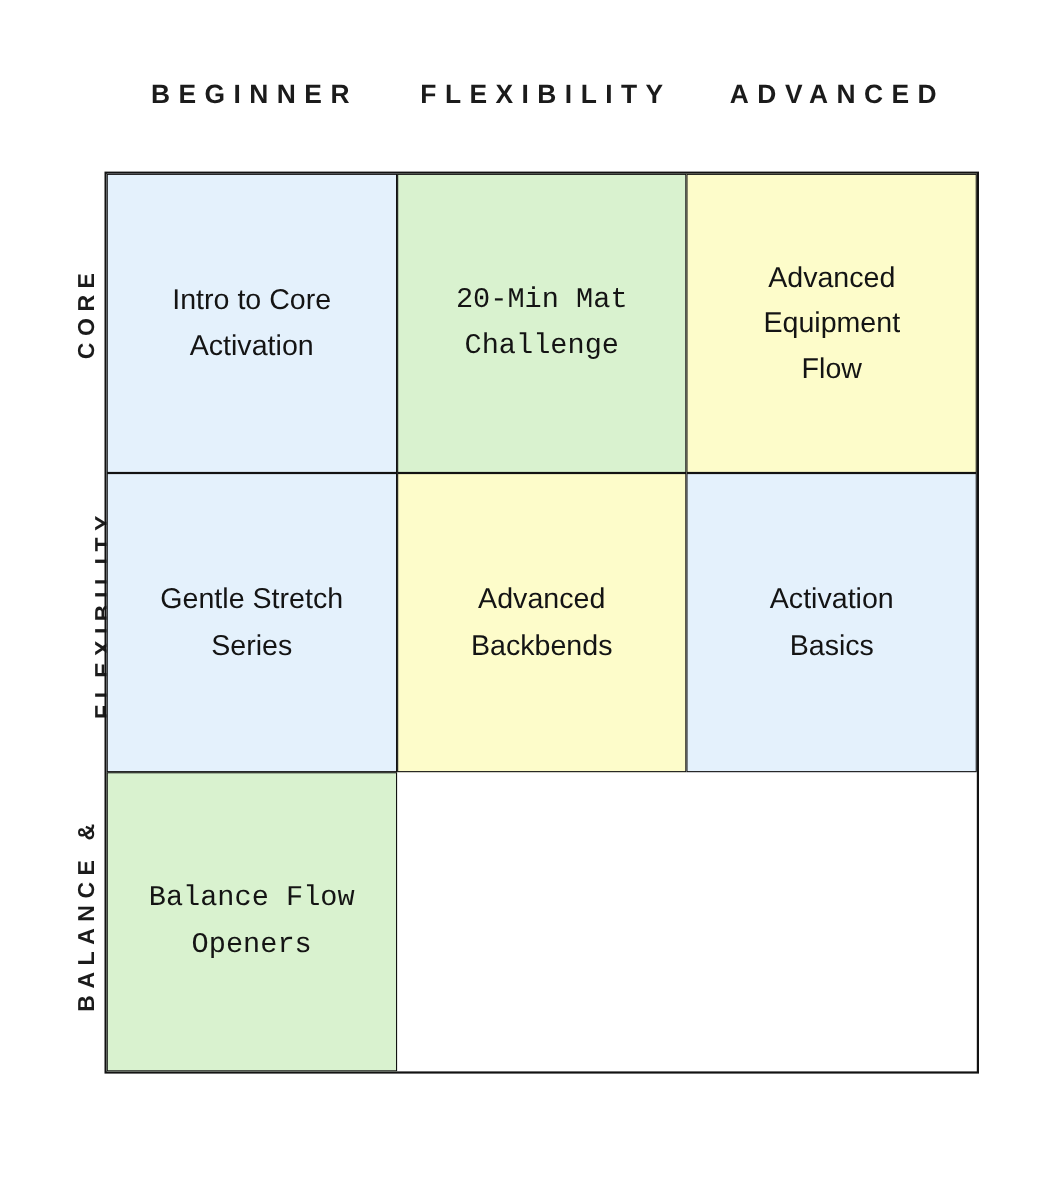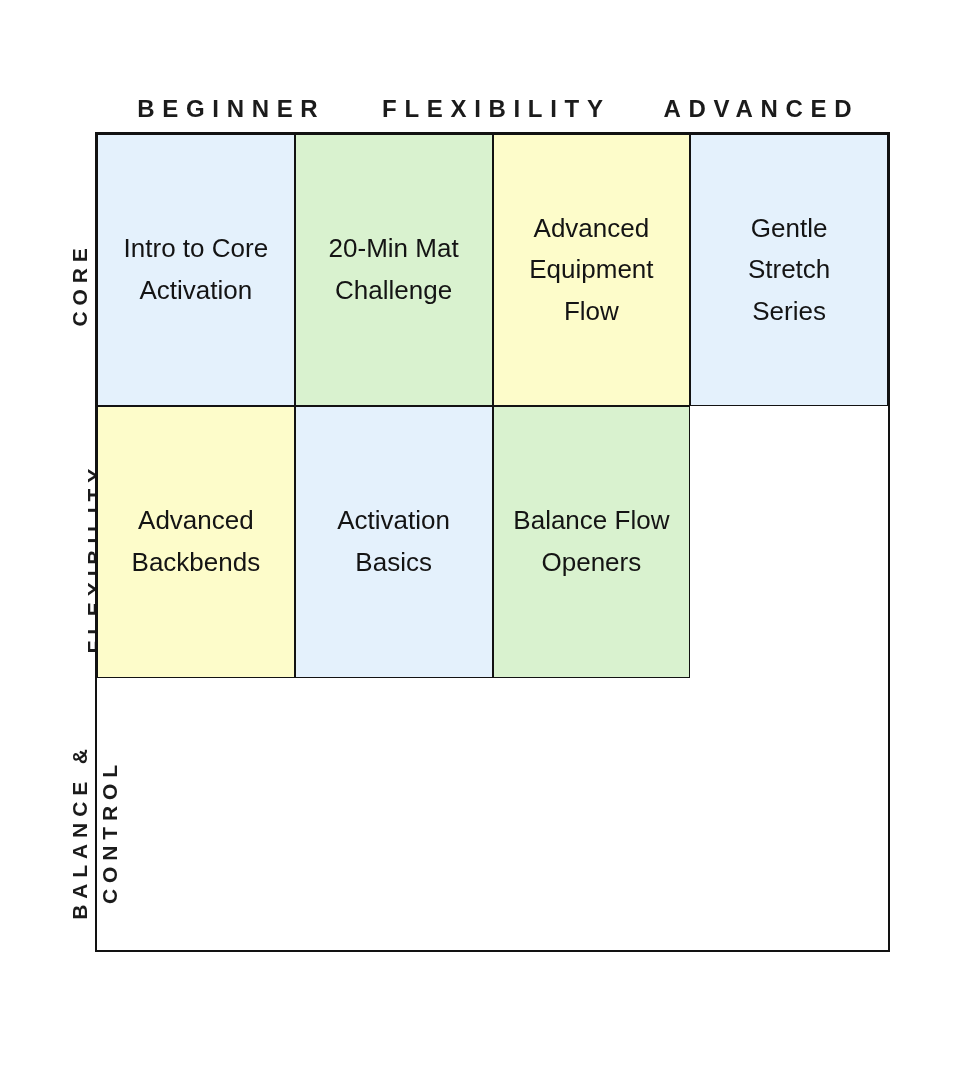--- a/index.html
+++ b/index.html
@@ -13,44 +13,44 @@
   html,body{background:#ffffff;}
   body{
     width:960px;height:1080px;position:relative;overflow:hidden;
     font-family:"Liberation Sans","DejaVu Sans",sans-serif;
     color:var(--text);
   }
   .canvas{position:absolute;inset:0;}
 
   
   .col-headers{
-    position:absolute;left:95px;top:84px;width:795px;height:50px;
+    position:absolute;left:95px;top:62px;width:795px;height:50px;
     display:grid;grid-template-columns:repeat(3,1fr);
   }
   .col-header{
     display:flex;align-items:center;justify-content:center;
     font-size:24px;font-weight:700;letter-spacing:0.32em;
     text-indent:0.32em; 
     color:#1b1b1b;white-space:nowrap;
   }
 
   
   .grid{
-    position:absolute;left:95px;top:132px;width:795px;height:820px;
-    display:grid;grid-template-columns:repeat(4,1fr);grid-template-rows:repeat(3,1fr);
+    position:absolute;left:95px;top:156px;width:795px;height:820px;
+    display:grid;grid-template-columns:repeat(3,1fr);grid-template-rows:repeat(3,1fr);
     border:2px solid var(--grid-border);
   }
   .cell{
     border:1px solid var(--grid-border);
     display:flex;align-items:center;justify-content:center;text-align:center;
     font-size:26px;font-weight:500;line-height:1.6;
     white-space:pre-line;padding:10px 16px;color:var(--text);
   }
   .c0{background:var(--col-beginner);}
-  .c1{background:var(--col-intermediate);}
+  .c1{background:var(--col-intermediate);font-family:Liberation Mono, monospace;}
   .c2{background:var(--col-advanced);}
 
   
   .row-labels{
     position:absolute;left:0;top:148px;width:95px;height:820px;
     display:grid;grid-template-rows:repeat(3,1fr);
   }
   .row-label-slot{display:flex;align-items:center;justify-content:center;}
   .row-label{
     transform:rotate(-90deg);

